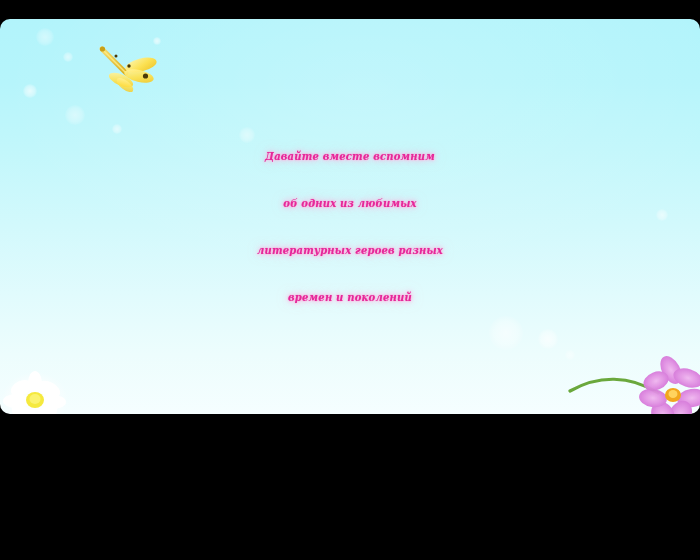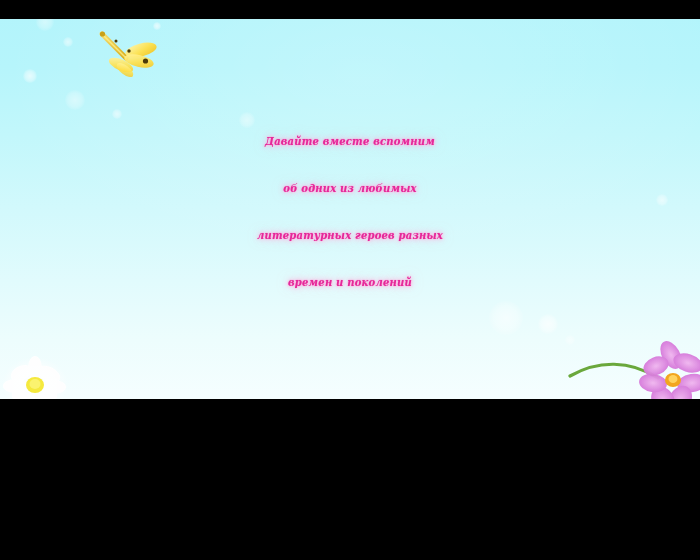--- a/index.html
+++ b/index.html
@@ -30,34 +30,35 @@
     background: #000000;
     z-index: 60;
   }
   .bar.top    { top: 0;    height: 19px; }
   .bar.bottom { bottom: 0; height: 18px; }
 
   
   #canvas {
     position: absolute;
     left: 0;
-    top: 4px;
+    top: 19px;
     width: 700px;
     height: 395px;
     background:
       radial-gradient(ellipse 520px 260px at 52% 18%, rgba(255,255,255,0.16) 0%, rgba(255,255,255,0) 70%),
       linear-gradient(to bottom,
         #b2f4fb 0%,
         #b6f5fb 16%,
         #c2f7fb 33%,
         #d2f9fc 52%,
         #e1fbfd 70%,
         #edfdfd 85%,
         #f5feff 100%);
     overflow: hidden;
+    border-radius: 10px;
   }
 
   
   .bokeh {
     position: absolute;
     border-radius: 50%;
     background: radial-gradient(circle, rgba(255,255,255,0.95) 0%, rgba(255,255,255,0.55) 48%, rgba(255,255,255,0) 78%);
     pointer-events: none;
   }
 

